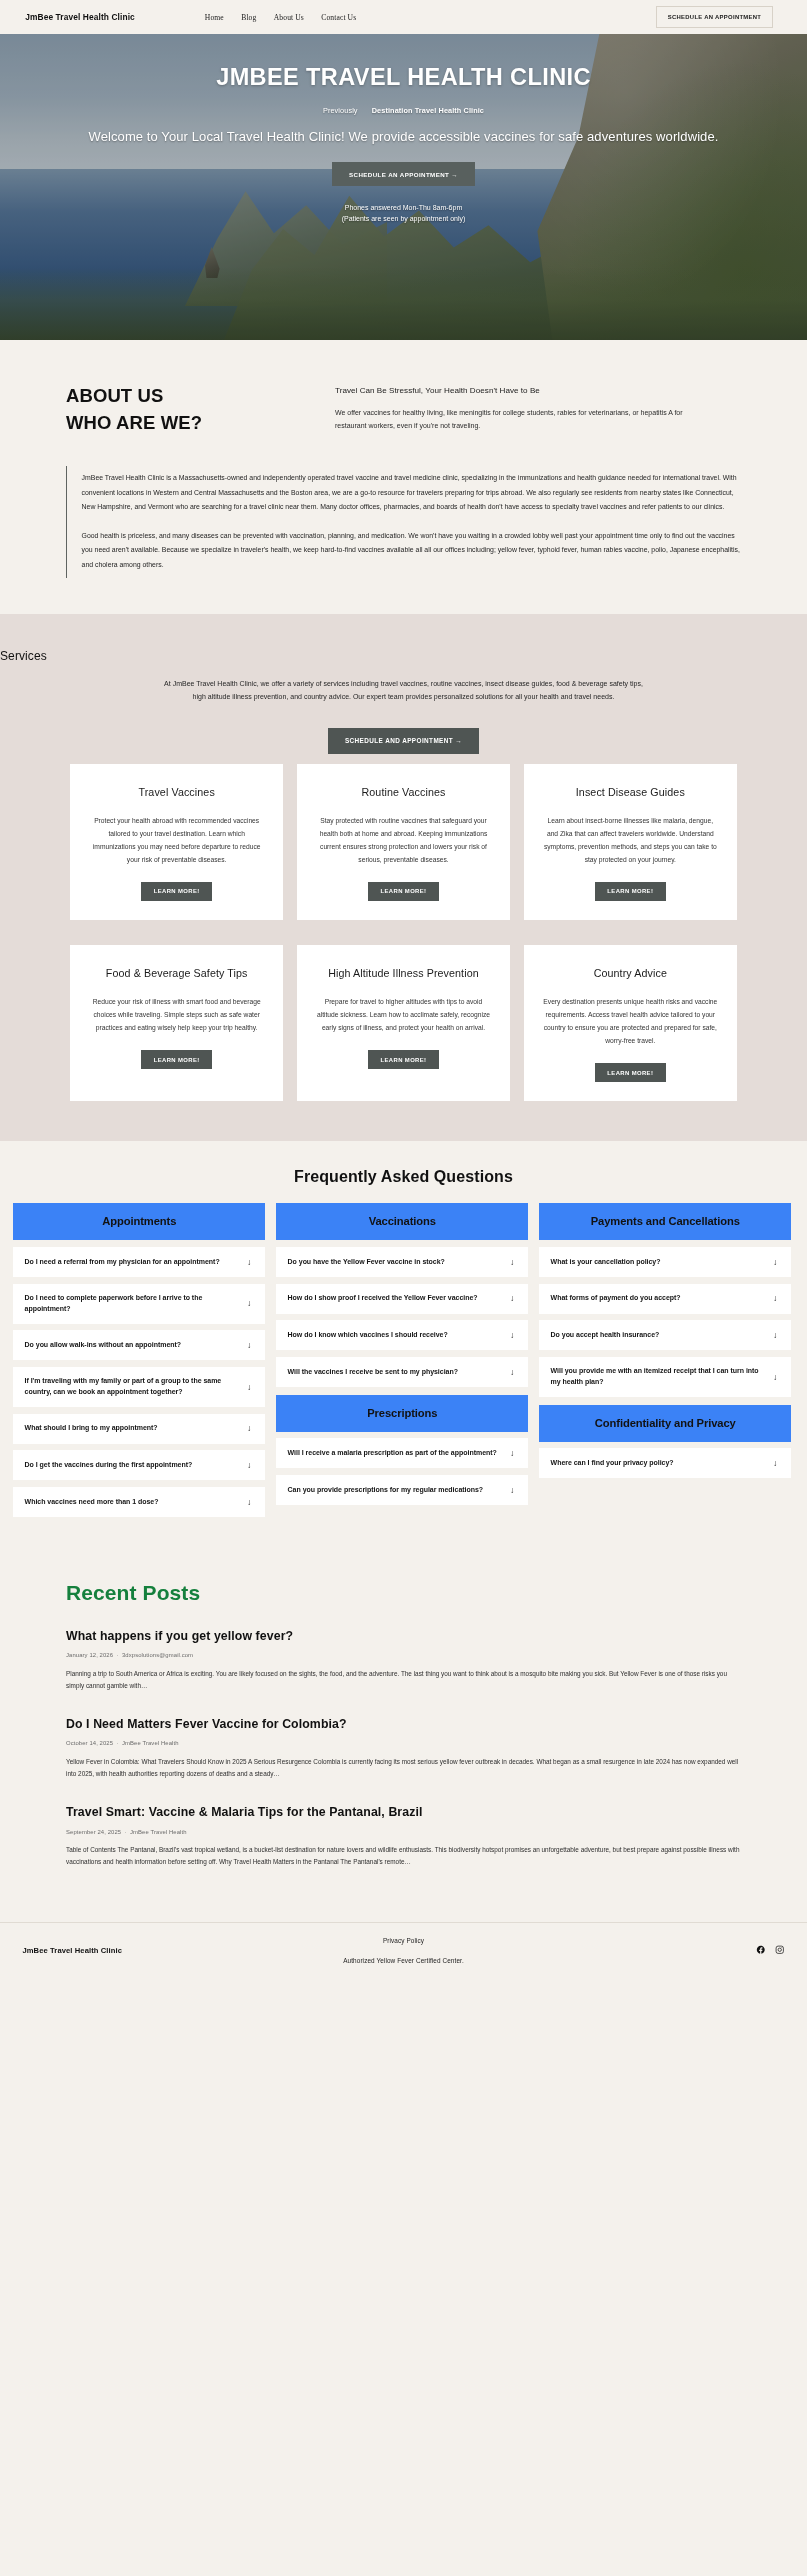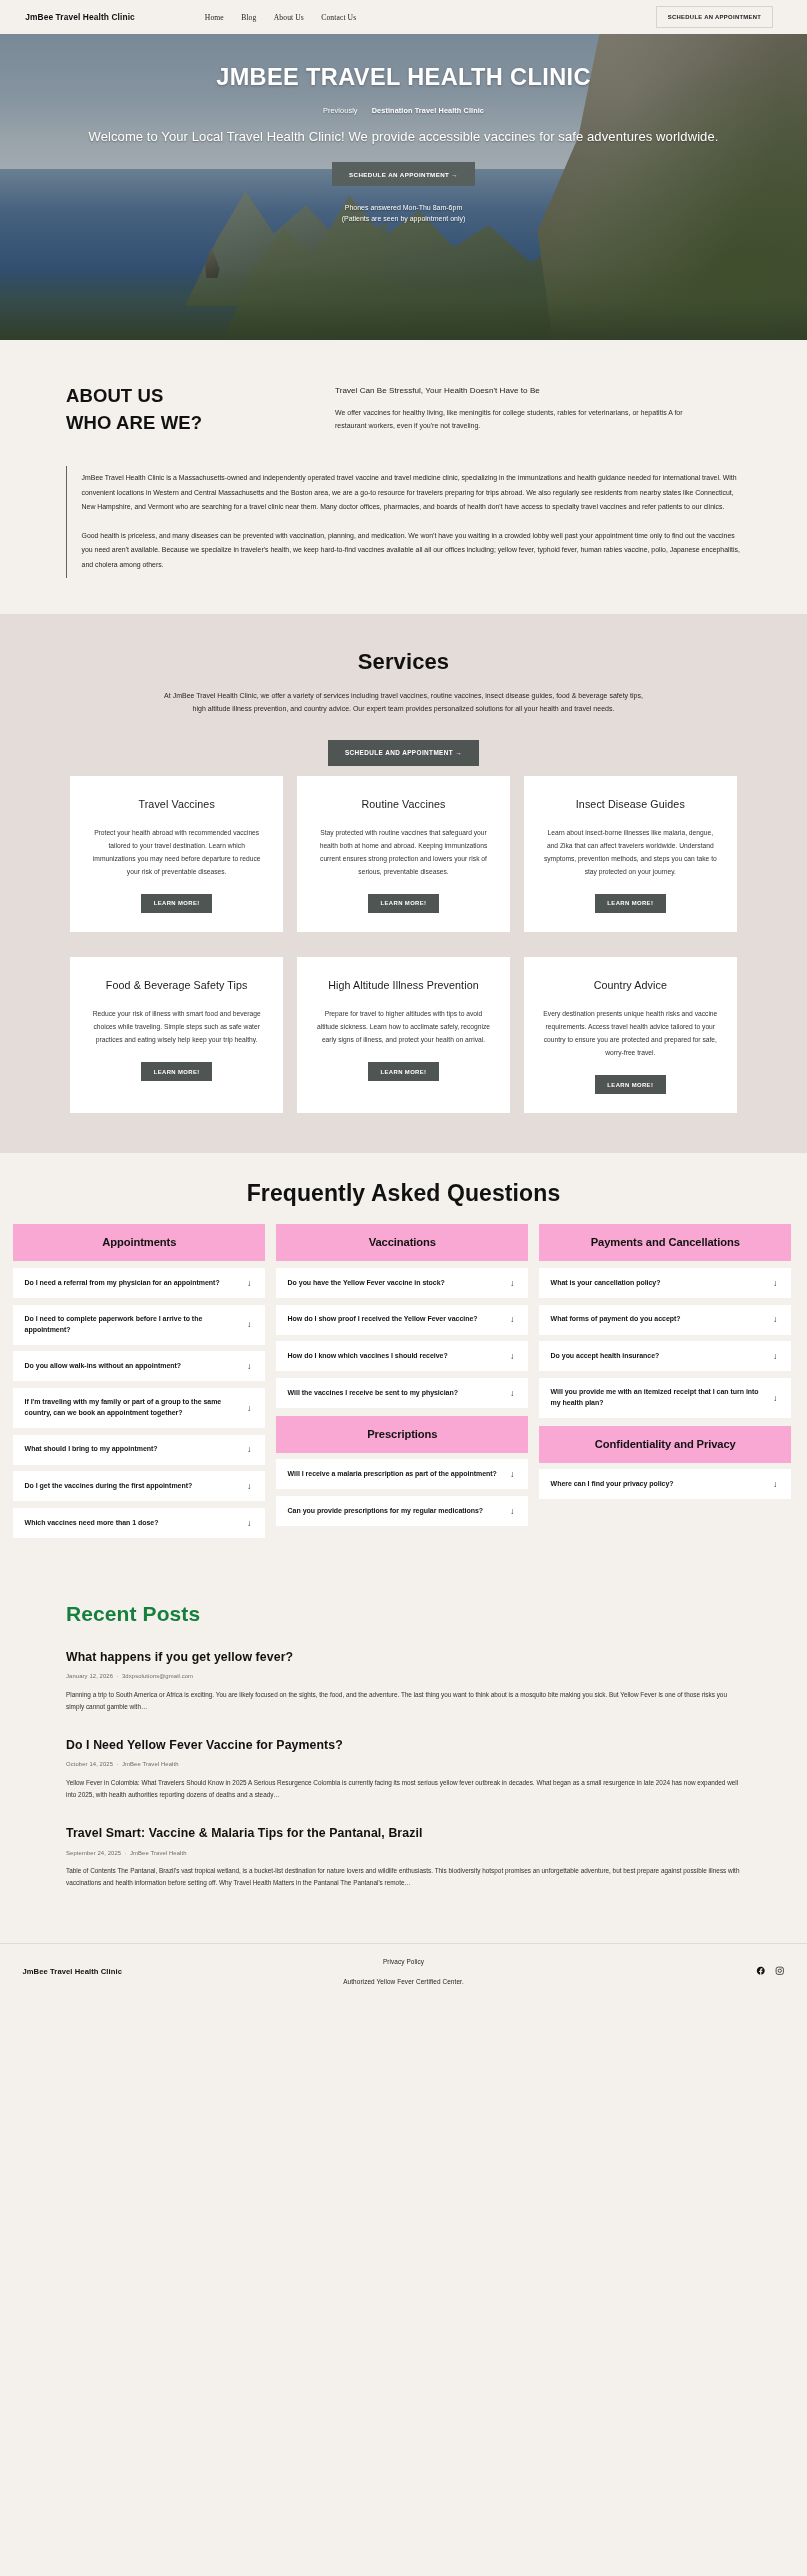--- a/index.html
+++ b/index.html
@@ -115,21 +115,21 @@
   .quote-block{
     margin:29px 66px 0;border-left:1.7px solid #5f6461;padding:5.6px 0 5.6px 14.6px;
     max-width:675px;
   }
   .quote-block p{font-size:6.9px;line-height:2.1;color:#242424;}
   .quote-block p + p{margin-top:14px;}
 
   
   .services{background:#e4dcd8;padding:35px 0 40px;}
   .services h2{
-    text-align:center;font-size:22px;font-weight:bold;letter-spacing:0.1px;color:#111;
+    text-align:left;font-size:12px;font-weight:normal;letter-spacing:0.1px;color:#111;
   }
   .services-intro{
     margin:14px auto 0;max-width:493px;text-align:center;
     font-size:7px;line-height:1.95;color:#262626;
   }
   .services-cta-wrap{text-align:center;margin-top:23.5px;}
   .services-cta{
     background:#4f5553;color:#fff;border:none;padding:9.5px 17px;
     font-size:6.4px;font-weight:bold;letter-spacing:0.4px;text-transform:uppercase;cursor:pointer;
   }
@@ -146,27 +146,27 @@
   .svc-btn{
     margin-top:auto;background:#4f5553;color:#fff;border:none;
     padding:6.7px 12.3px;font-size:5.9px;font-weight:bold;letter-spacing:0.4px;
     text-transform:uppercase;cursor:pointer;
   }
   .svc-btn-wrap{margin-top:15.7px;}
 
   
   .faq{background:#f4f1ec;padding:27px 0 28px;}
   .faq h2{
-    text-align:center;font-size:23px;font-weight:bold;letter-spacing:0.1px;color:#111;
+    text-align:center;font-size:16px;font-weight:bold;letter-spacing:0.1px;color:#111;
     margin-bottom:17px;
   }
   .faq-cols{display:flex;gap:0;padding:0 7.8px;align-items:flex-start;}
   .faq-col{width:263px;padding:0 5.6px;}
   .faq-group-head{
-    background:#f9a8d4;text-align:center;padding:11.2px 7.8px;
+    background:#3b82f6;text-align:center;padding:11.2px 7.8px;
     font-size:11.2px;font-weight:bold;color:#121212;line-height:1.3;letter-spacing:-0.1px;
   }
   .faq-item{
     background:#fff;margin-top:6.7px;padding:9.5px 11.2px;
     display:flex;align-items:center;gap:6.7px;cursor:pointer;min-height:30px;
   }
   .faq-q{
     flex:1;font-size:7px;font-weight:bold;line-height:1.5;color:#141414;letter-spacing:-0.03px;
   }
   .faq-arrow{font-size:8.4px;color:#111;line-height:1;width:10px;text-align:center;flex:none;}
@@ -406,21 +406,21 @@
 
     <article class="post">
       <h3 class="post-title">What happens if you get yellow fever?</h3>
       <div class="post-meta">
         <span>January 12, 2026</span><span class="dot">·</span><span>3dxpsolutions@gmail.com</span>
       </div>
       <p class="post-excerpt">Planning a trip to South America or Africa is exciting. You are likely focused on the sights, the food, and the adventure. The last thing you want to think about is a mosquito bite making you sick. But Yellow Fever is one of those risks you simply cannot gamble with…</p>
     </article>
 
     <article class="post">
-      <h3 class="post-title">Do I Need Yellow Fever Vaccine for Payments?</h3>
+      <h3 class="post-title">Do I Need Matters Fever Vaccine for Colombia?</h3>
       <div class="post-meta">
         <span>October 14, 2025</span><span class="dot">·</span><span>JmBee Travel Health</span>
       </div>
       <p class="post-excerpt">Yellow Fever in Colombia: What Travelers Should Know in 2025 A Serious Resurgence Colombia is currently facing its most serious yellow fever outbreak in decades. What began as a small resurgence in late 2024 has now expanded well into 2025, with health authorities reporting dozens of deaths and a steady…</p>
     </article>
 
     <article class="post">
       <h3 class="post-title">Travel Smart: Vaccine &amp; Malaria Tips for the Pantanal, Brazil</h3>
       <div class="post-meta">
         <span>September 24, 2025</span><span class="dot">·</span><span>JmBee Travel Health</span>

